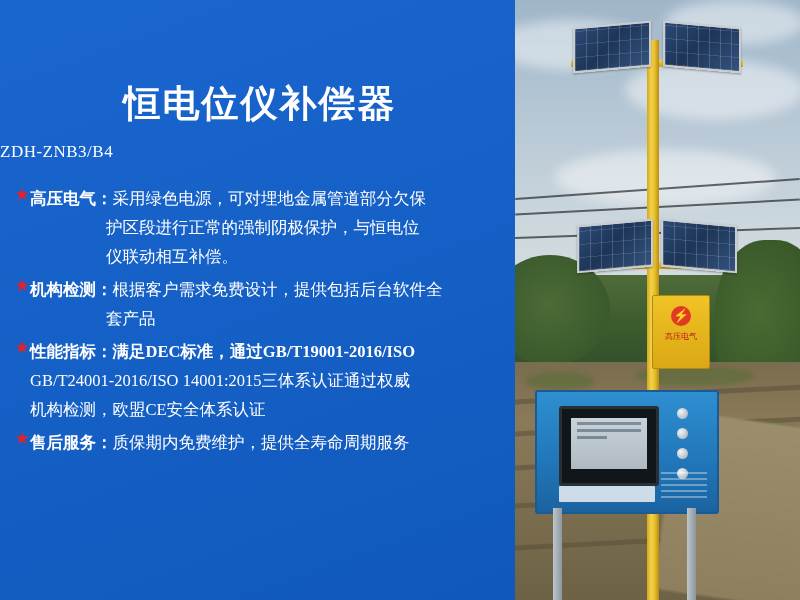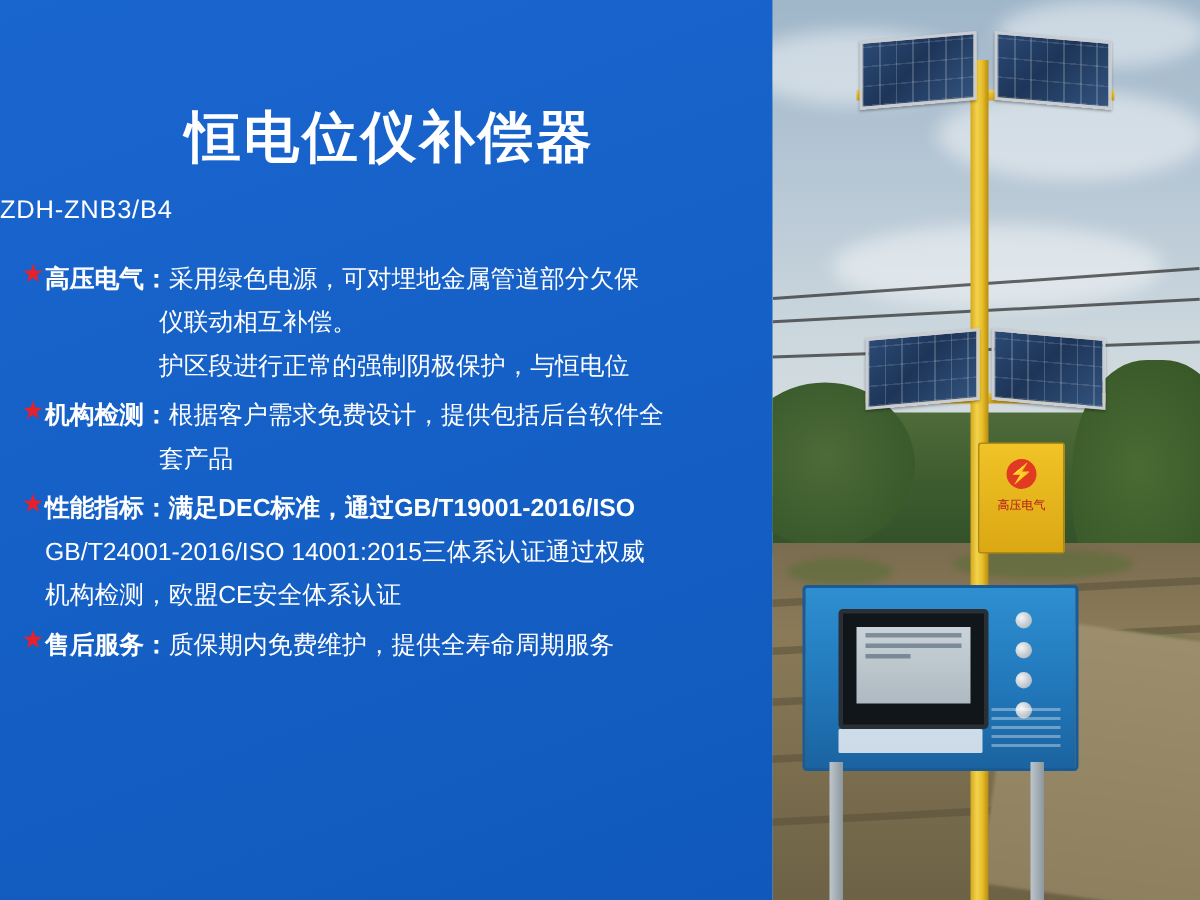--- a/index.html
+++ b/index.html
@@ -18,24 +18,25 @@
     width: 800px;
     height: 600px;
     background: linear-gradient(160deg, #1a66cf 0%, #1560c6 45%, #0f56b8 100%);
     overflow: hidden;
   }
 
   
   .left-col {
     position: absolute;
     left: 0;
-    top: 0;
+    top: 12px;
     width: 520px;
     height: 500px;
     padding: 0;
+    font-family: Liberation Serif, serif;
   }
   .title {
     position: absolute;
     left: 0;
     top: 72px;
     width: 520px;
     text-align: center;
     color: #ffffff;
     font-size: 37px;
     font-weight: bold;
@@ -298,22 +299,22 @@
   <div class="left-col">
 
     <div class="title">恒电位仪补偿器</div>
     <div class="subtitle">ZDH-ZNB3/B4</div>
 
     <div class="bullets">
 
       <div class="bullet">
         <span class="star">★</span>
         <span class="btext"><span class="lbl">高压电气：</span><span>采用绿色电源，可对埋地金属管道部分欠保</span></span>
+        <span class="indent-line hang">护区段进行正常的强制阴极保护，与恒电位</span>
         <span class="indent-line hang">仪联动相互补偿。</span>
-        <span class="indent-line hang">护区段进行正常的强制阴极保护，与恒电位</span>
       </div>
 
       <div class="bullet">
         <span class="star">★</span>
         <span class="btext"><span class="lbl">机构检测：</span><span>根据客户需求免费设计，提供包括后台软件全</span></span>
         <span class="indent-line hang">套产品</span>
       </div>
 
       <div class="bullet">
         <span class="star">★</span>

